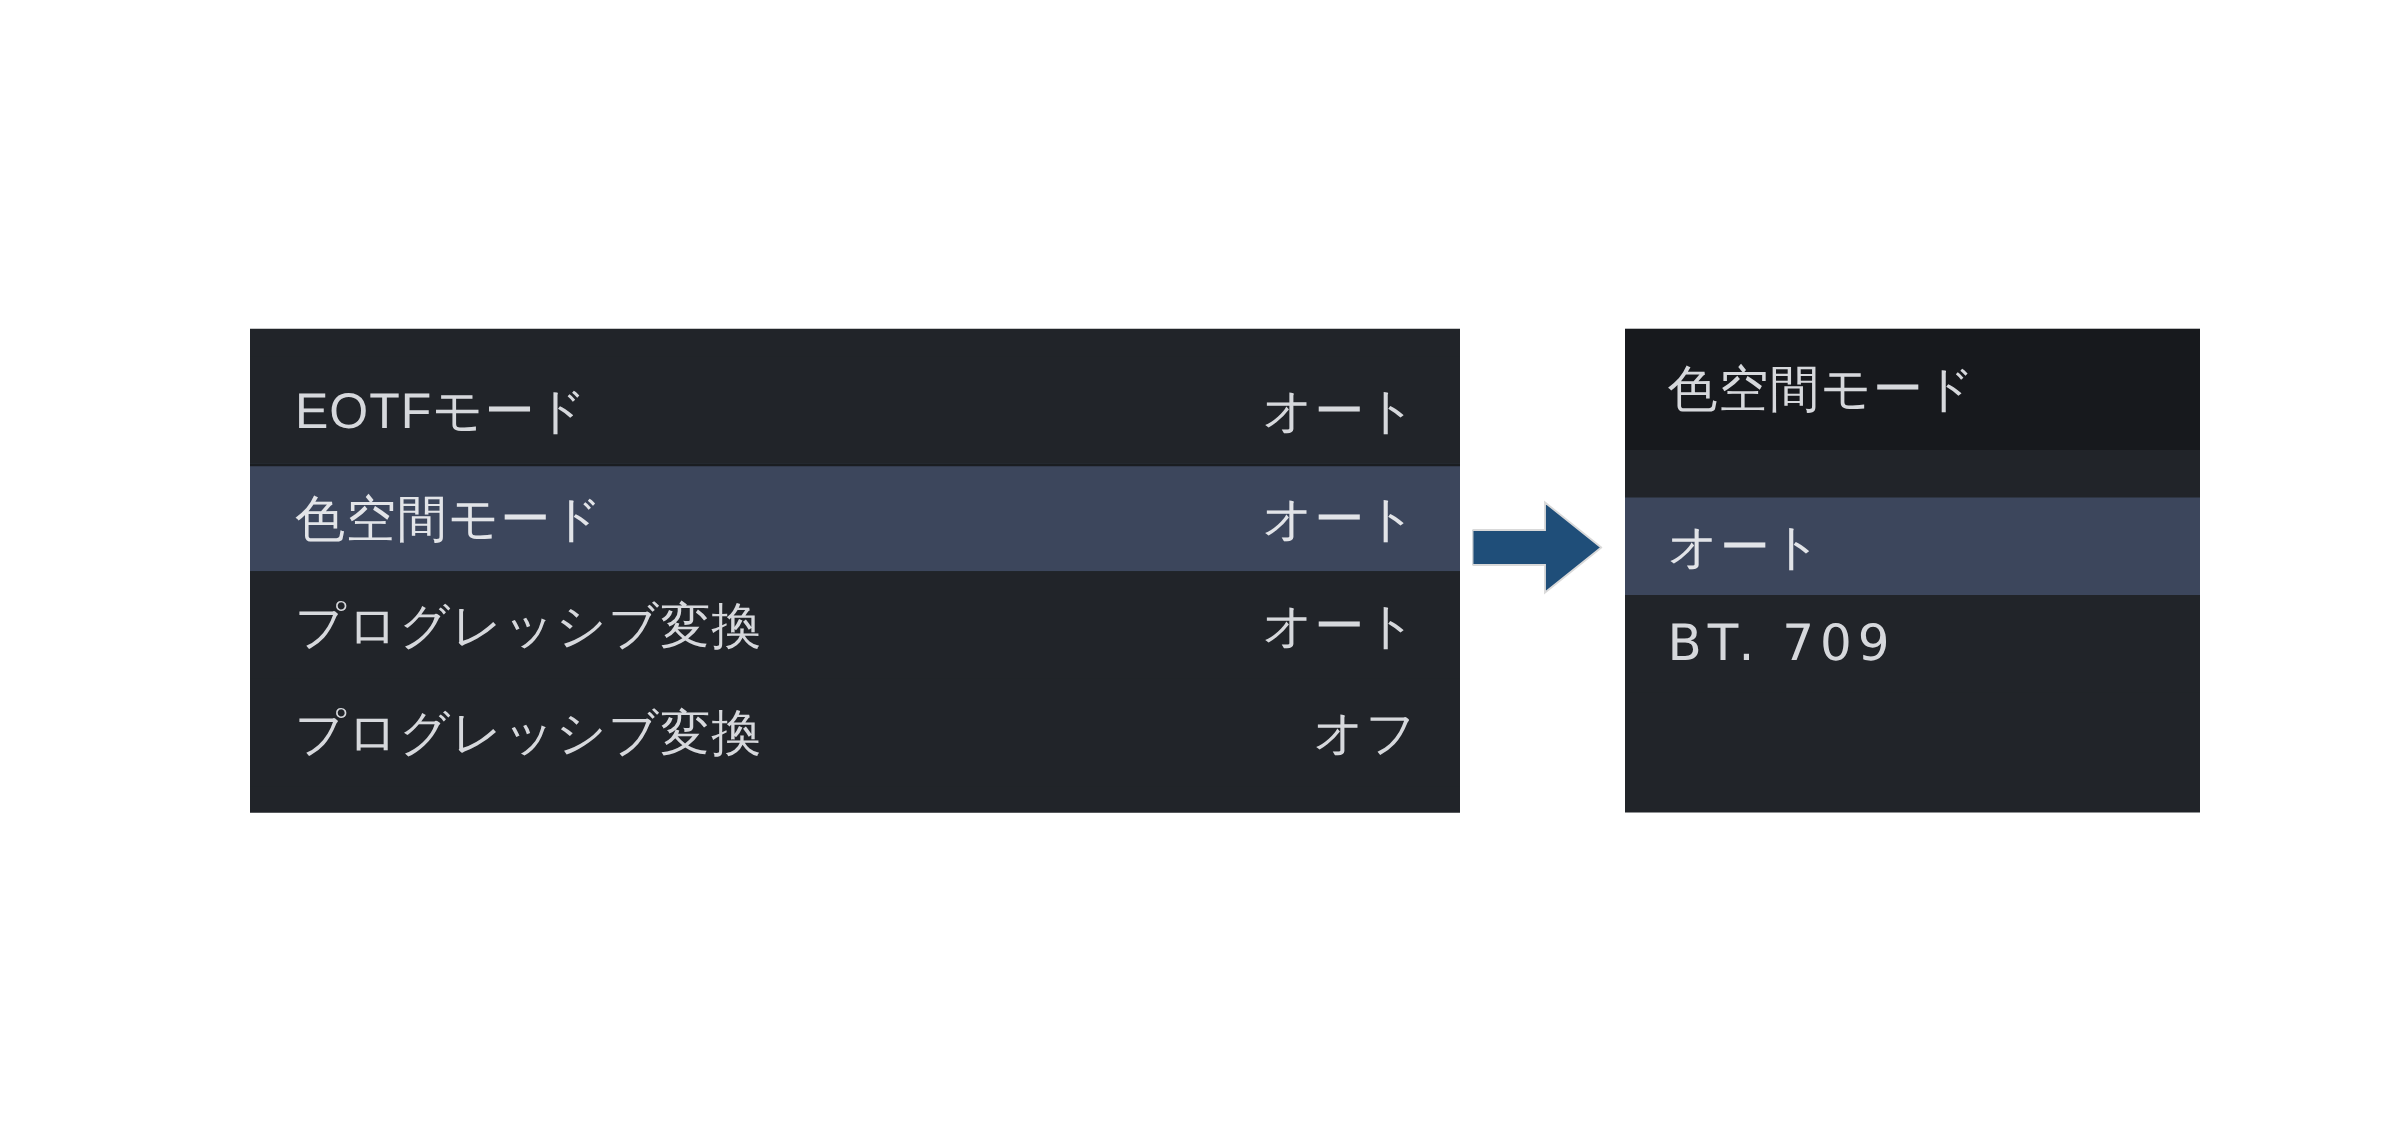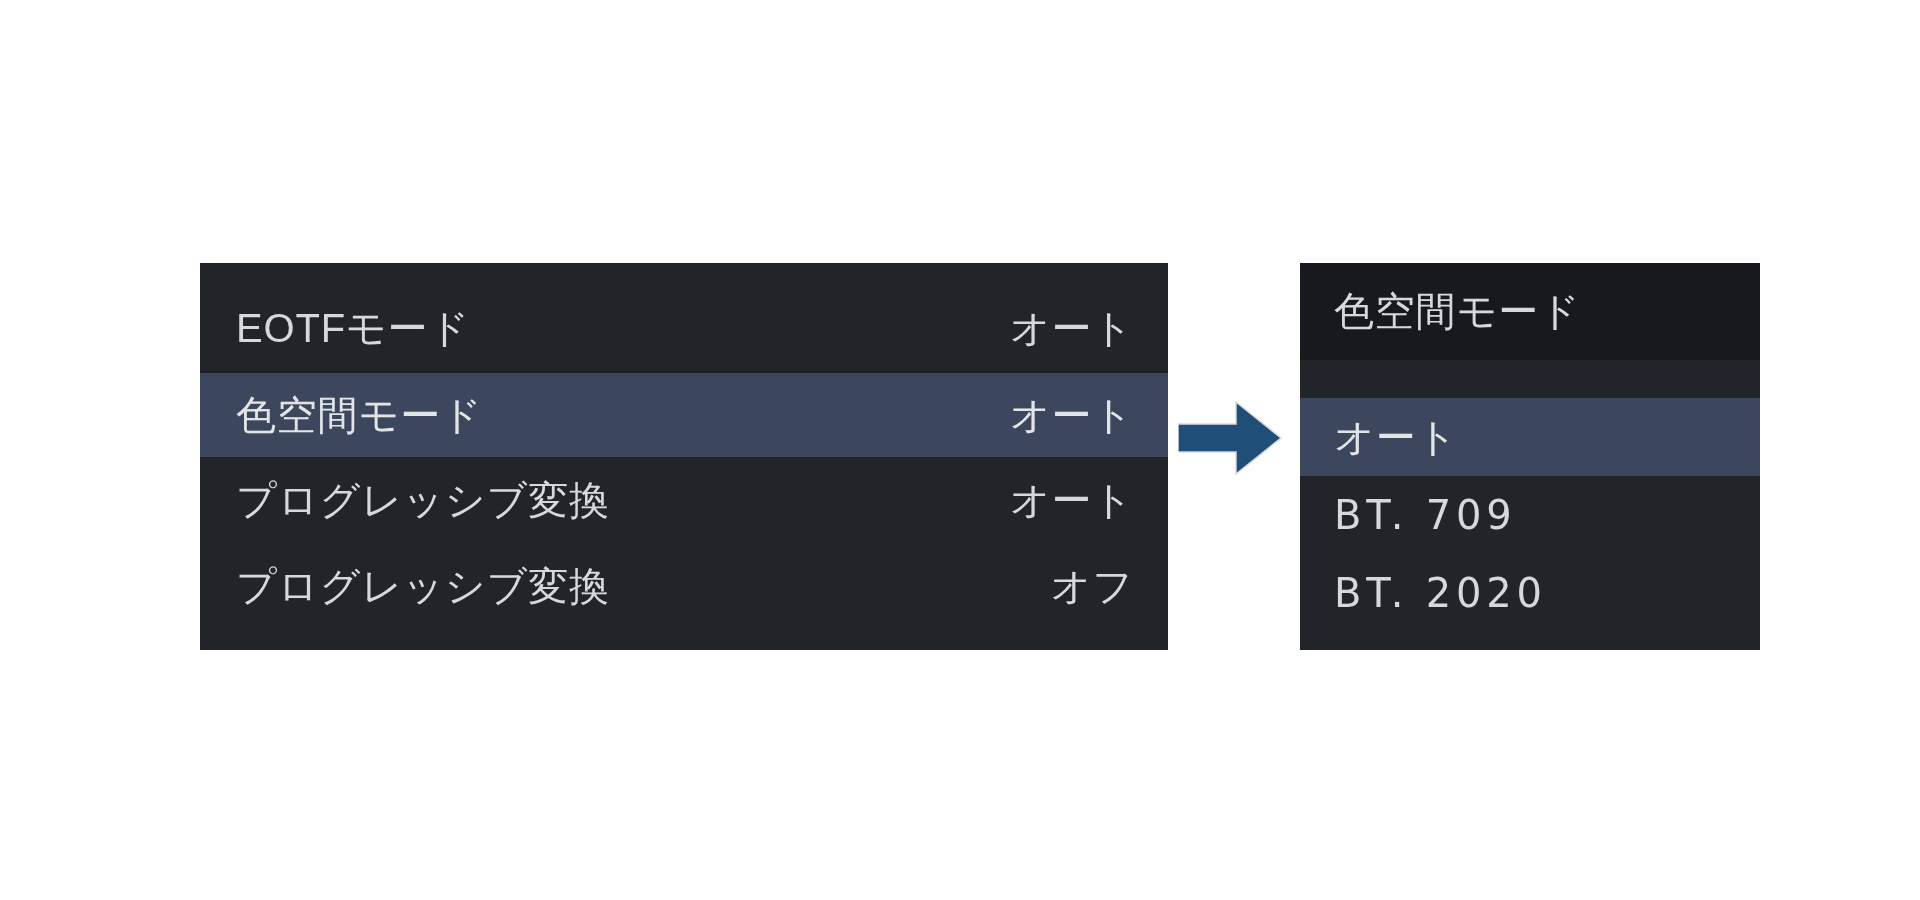--- a/index.html
+++ b/index.html
@@ -181,17 +181,14 @@
   <div id="options-gap"></div>
 
   <div class="option-row is-selected">
     <span class="option-label">オート</span>
   </div>
 
   <div class="option-row is-mono">
     <span class="option-label">BT. 709</span>
   </div>
 
-  <div class="option-row is-mono">
-    <span class="option-label">BT. 2020</span>
-  </div>
 
 </div>
 
 </body></html>

